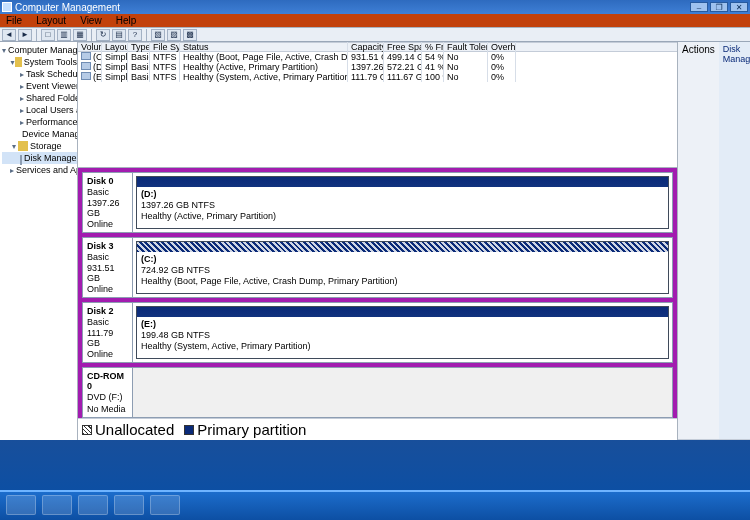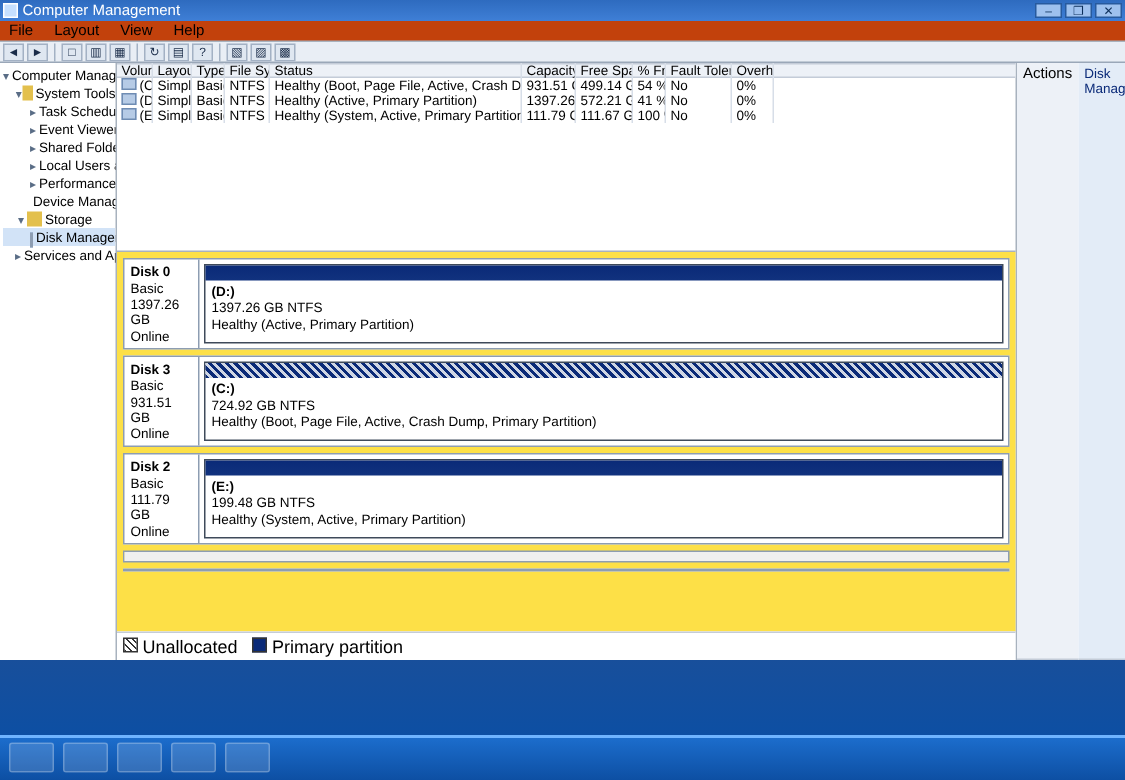--- a/index.html
+++ b/index.html
@@ -38,35 +38,35 @@
 
   
   .vol-head, .vol-row { display: flex; font-size: 9px; height: 10px; align-items: center; }
   .vol-head div, .vol-row div { border-right: 1px solid #d7dee8; padding: 0 3px; overflow: hidden; white-space: nowrap; }
   .vol-head { background: #edf1f7; border-top: 1px solid #c4ccd8; border-bottom: 1px solid #c4ccd8; }
   .c-vol{width:24px}.c-lay{width:26px}.c-typ{width:22px}.c-fs{width:30px}.c-sta{width:168px}.c-cap{width:36px}.c-fre{width:38px}.c-pct{width:22px}.c-ft{width:44px}.c-ov{width:28px}
   .vol-row .drvico { width: 10px; height: 8px; background: #b6cbe6; display: inline-block; margin-right: 2px; border: 1px solid #6f8cb3; }
   .vol-list { border-bottom: 1px solid #a8b2be; height: 116px; overflow: auto; }
 
   
-  .diskview { flex: 1; background: #fde047; overflow: auto; padding: 0 4px; }
+  .diskview { flex: 1; background: #a21caf; overflow: auto; padding: 0 4px; }
   .disk { display: flex; margin-top: 4px; border: 1px solid #8d9db2; background: #fff; }
   .disk-info { width: 50px; padding: 3px 4px; font-size: 9px; border-right: 1px solid #8d9db2; display: flex; flex-direction: column; gap: 1px; }
   .disk-info .dtitle { font-weight: bold; }
   .disk-parts { flex: 1; display: flex; padding: 3px; gap: 3px; }
   .part { flex: 1; border: 1px solid #3f4a5a; display: flex; flex-direction: column; }
   .part-bar { height: 10px; }
   .bar-primary { background: linear-gradient(#0a2a78,#11327e); }
   .bar-hatch { background: repeating-linear-gradient(45deg,#0a2a78,#0a2a78 2px,#cfd6e4 2px,#cfd6e4 4px); }
   .part-body { padding: 2px 4px; font-size: 9px; line-height: 11px; }
   .part-label { font-weight: bold; }
   .nomedia .disk-parts { background: #f0f0f0; }
   .nomedia .part { border: none; }
 
-  .legend { display: flex; gap: 10px; align-items: center; font-size: 12px; padding: 2px 4px; border-top: 1px solid #c4ccd8; background: #fff; }
+  .legend { display: flex; gap: 10px; align-items: center; font-size: 15px; padding: 2px 4px; border-top: 1px solid #c4ccd8; background: #fff; }
   .sw { width: 10px; height: 10px; display: inline-block; margin-right: 3px; border: 1px solid #333; }
   .sw.hatch { background: repeating-linear-gradient(45deg,#333,#333 1px,#fff 1px,#fff 3px); }
   .sw.prim { background: #0a2a78; }
 
   .scroll-stub { height: 12px; background: #efefef; border-top: 1px solid #c4ccd8; display: flex; align-items: center; }
   .scroll-stub .thumb { width: 60px; height: 8px; background: #cdd6e1; margin-left: 10px; border: 1px solid #9aa7b8; }
 
   
   .actions { width: 72px; background: #fff; display: flex; flex-direction: row; }
   .act-head { background: #edf1f7; padding: 2px 4px; font-size: 10px; border-bottom: 1px solid #c4ccd8; }
@@ -281,20 +281,26 @@
         <div class="part-bar bar-primary"></div>
         <div class="part-body">
           <div class="part-label">(E:)</div>
           <div>199.48 GB NTFS</div>
           <div>Healthy (System, Active, Primary Partition)</div>
         </div>
       </div>
     </div>
           </div>
           <div class="disk nomedia">
+            <div class="disk-info">
+      <span class="dtitle">CD-ROM 0</span>
+      <span>DVD (F:)</span>
+      <span> </span>
+      <span>No Media</span>
+    </div>
     <div class="disk-parts">
               <div class="part"></div>
             </div>
           </div>
           <div class="disk nomedia">
     </div>
         </div>
 
       <div class="legend">
         <span><span class="sw hatch"></span><span>Unallocated</span></span>

